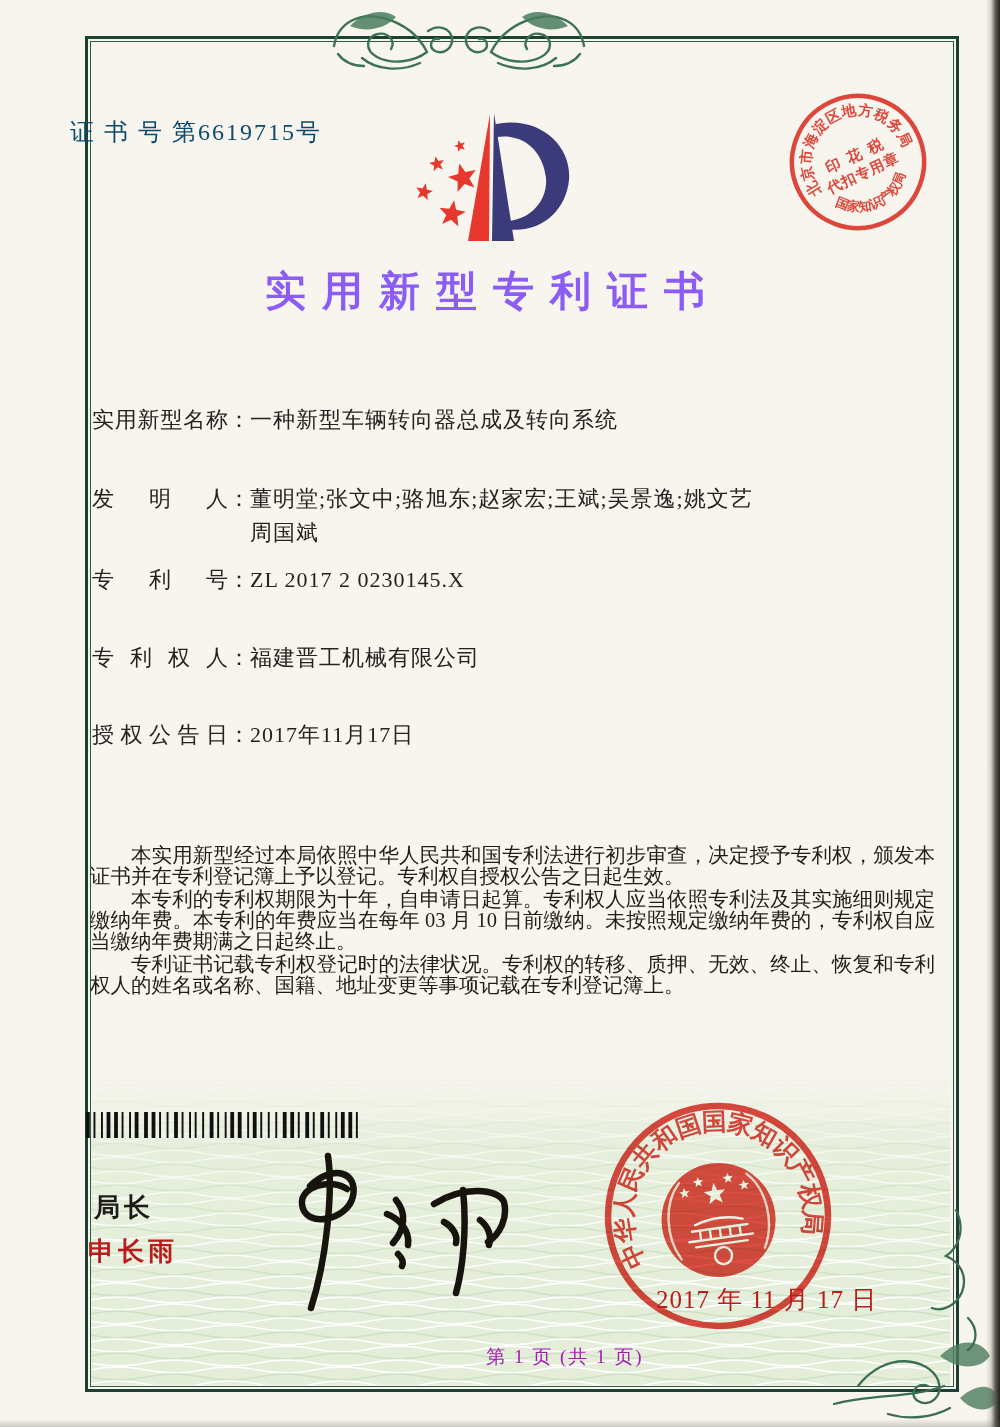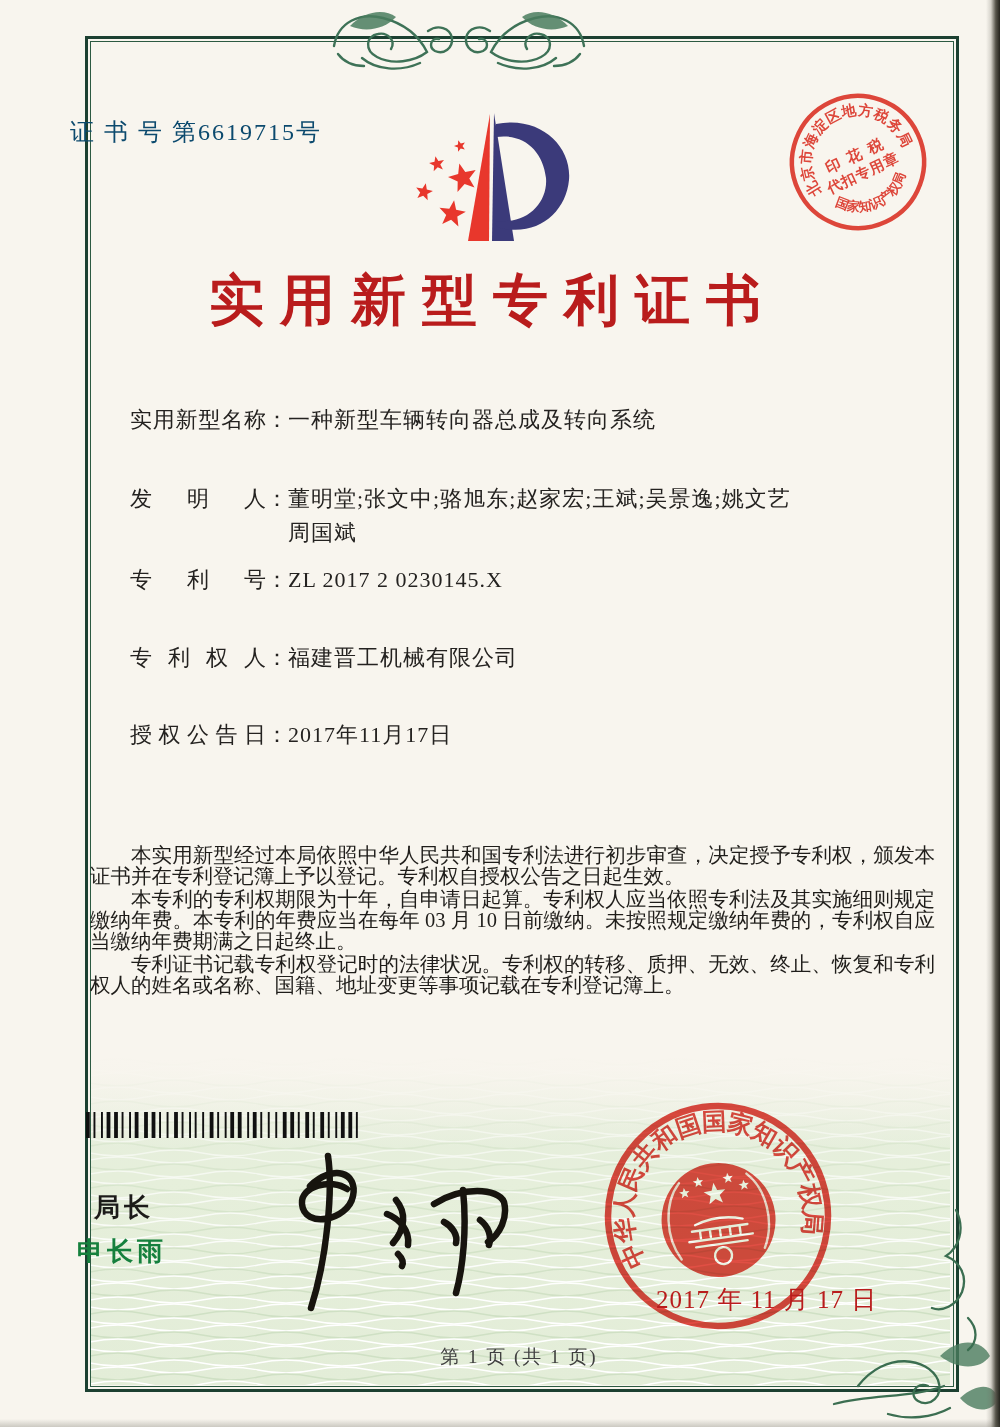--- a/index.html
+++ b/index.html
@@ -10,37 +10,37 @@
   #frame:after{content:"";position:absolute;inset:2px;border:1px solid #2c5a42;}
   
   #band{position:absolute;left:90px;top:1058px;width:860px;height:327px;
         background:linear-gradient(180deg,rgba(231,239,221,0) 0px,rgba(231,239,221,.65) 30px,rgba(229,238,219,.95) 70px,#e6efdb 120px,#e3edd8 100%);}
   #band svg{position:absolute;left:0;top:0;}
   #band .fade{position:absolute;left:0;top:0;width:100%;height:90px;
         background:linear-gradient(180deg,rgba(248,245,238,.95),rgba(248,245,238,0));}
   .abs{position:absolute;}
   #cert-no{left:70px;top:116px;font-size:24px;letter-spacing:2px;color:#0c4a6e;}
   #title{left:85px;top:264px;width:868px;text-align:center;transform:translateX(-26px);
-         font-size:55px;font-weight:bold;letter-spacing:16px;color:#b91c1c;}
-  #fields{left:92px;top:403px;width:840px;font-size:22px;color:#242220;padding-left:38px;}
+         font-size:41px;font-weight:bold;letter-spacing:16px;color:#8b5cf6;}
+  #fields{left:92px;top:403px;width:840px;font-size:22px;color:#242220;}
   .frow{line-height:34px;margin-bottom:44px;}
   .frow:nth-child(1){margin-bottom:45px;}
   .frow:nth-child(2){margin-bottom:13px;}
   .frow:nth-child(4){margin-bottom:43px;}
   .frow:nth-child(5){margin-bottom:43px;}
   .flabel{display:inline-block;width:136px;text-align:justify;text-align-last:justify;vertical-align:top;}
   .fcolon{display:inline-block;width:22px;}
   .fvalue{letter-spacing:1px;}
   .fvalue2{margin-left:158px;letter-spacing:1px;}
   #paras{left:90px;top:845px;width:845px;font-size:20.5px;line-height:21px;color:#1f1d1a;}
   #paras p{margin:0 0 2px 0;text-indent:2em;text-align:justify;}
   #officer-title{left:94px;top:1190px;font-size:26px;letter-spacing:4px;color:#1c1b19;font-family:"Liberation Sans",sans-serif;font-weight:600;}
-  #officer-name{left:77px;top:1234px;font-size:26px;letter-spacing:4px;color:#15803d;font-family:Liberation Sans, sans-serif;font-weight:600;}
+  #officer-name{left:88px;top:1234px;font-size:26px;letter-spacing:4px;color:#b91c1c;font-family:Liberation Sans, sans-serif;font-weight:600;}
   #issue-date{left:610px;top:1283px;font-size:25px;letter-spacing:1px;color:#b91c1c;z-index:6;margin-left:46px;}
-  #page-footer{left:85px;top:1344px;width:868px;text-align:center;font-size:19px;letter-spacing:2px;color:#404040;}
+  #page-footer{left:85px;top:1344px;width:868px;text-align:center;font-size:19px;letter-spacing:2px;color:#a21caf;padding-left:46px;}
   .seal{mix-blend-mode:multiply;}
   #edge-right{left:986px;top:0;width:14px;height:1427px;
       background:linear-gradient(90deg,rgba(0,0,0,0) 0%,rgba(110,108,98,.25) 35%,#56544a 70%,#23221c 100%);}
   #edge-bottom{left:0;top:1419px;width:1000px;height:8px;
       background:linear-gradient(180deg,rgba(0,0,0,0),rgba(90,88,78,.28));}
 </style>
 </head>
 <body>
 
 <div id="paper">

